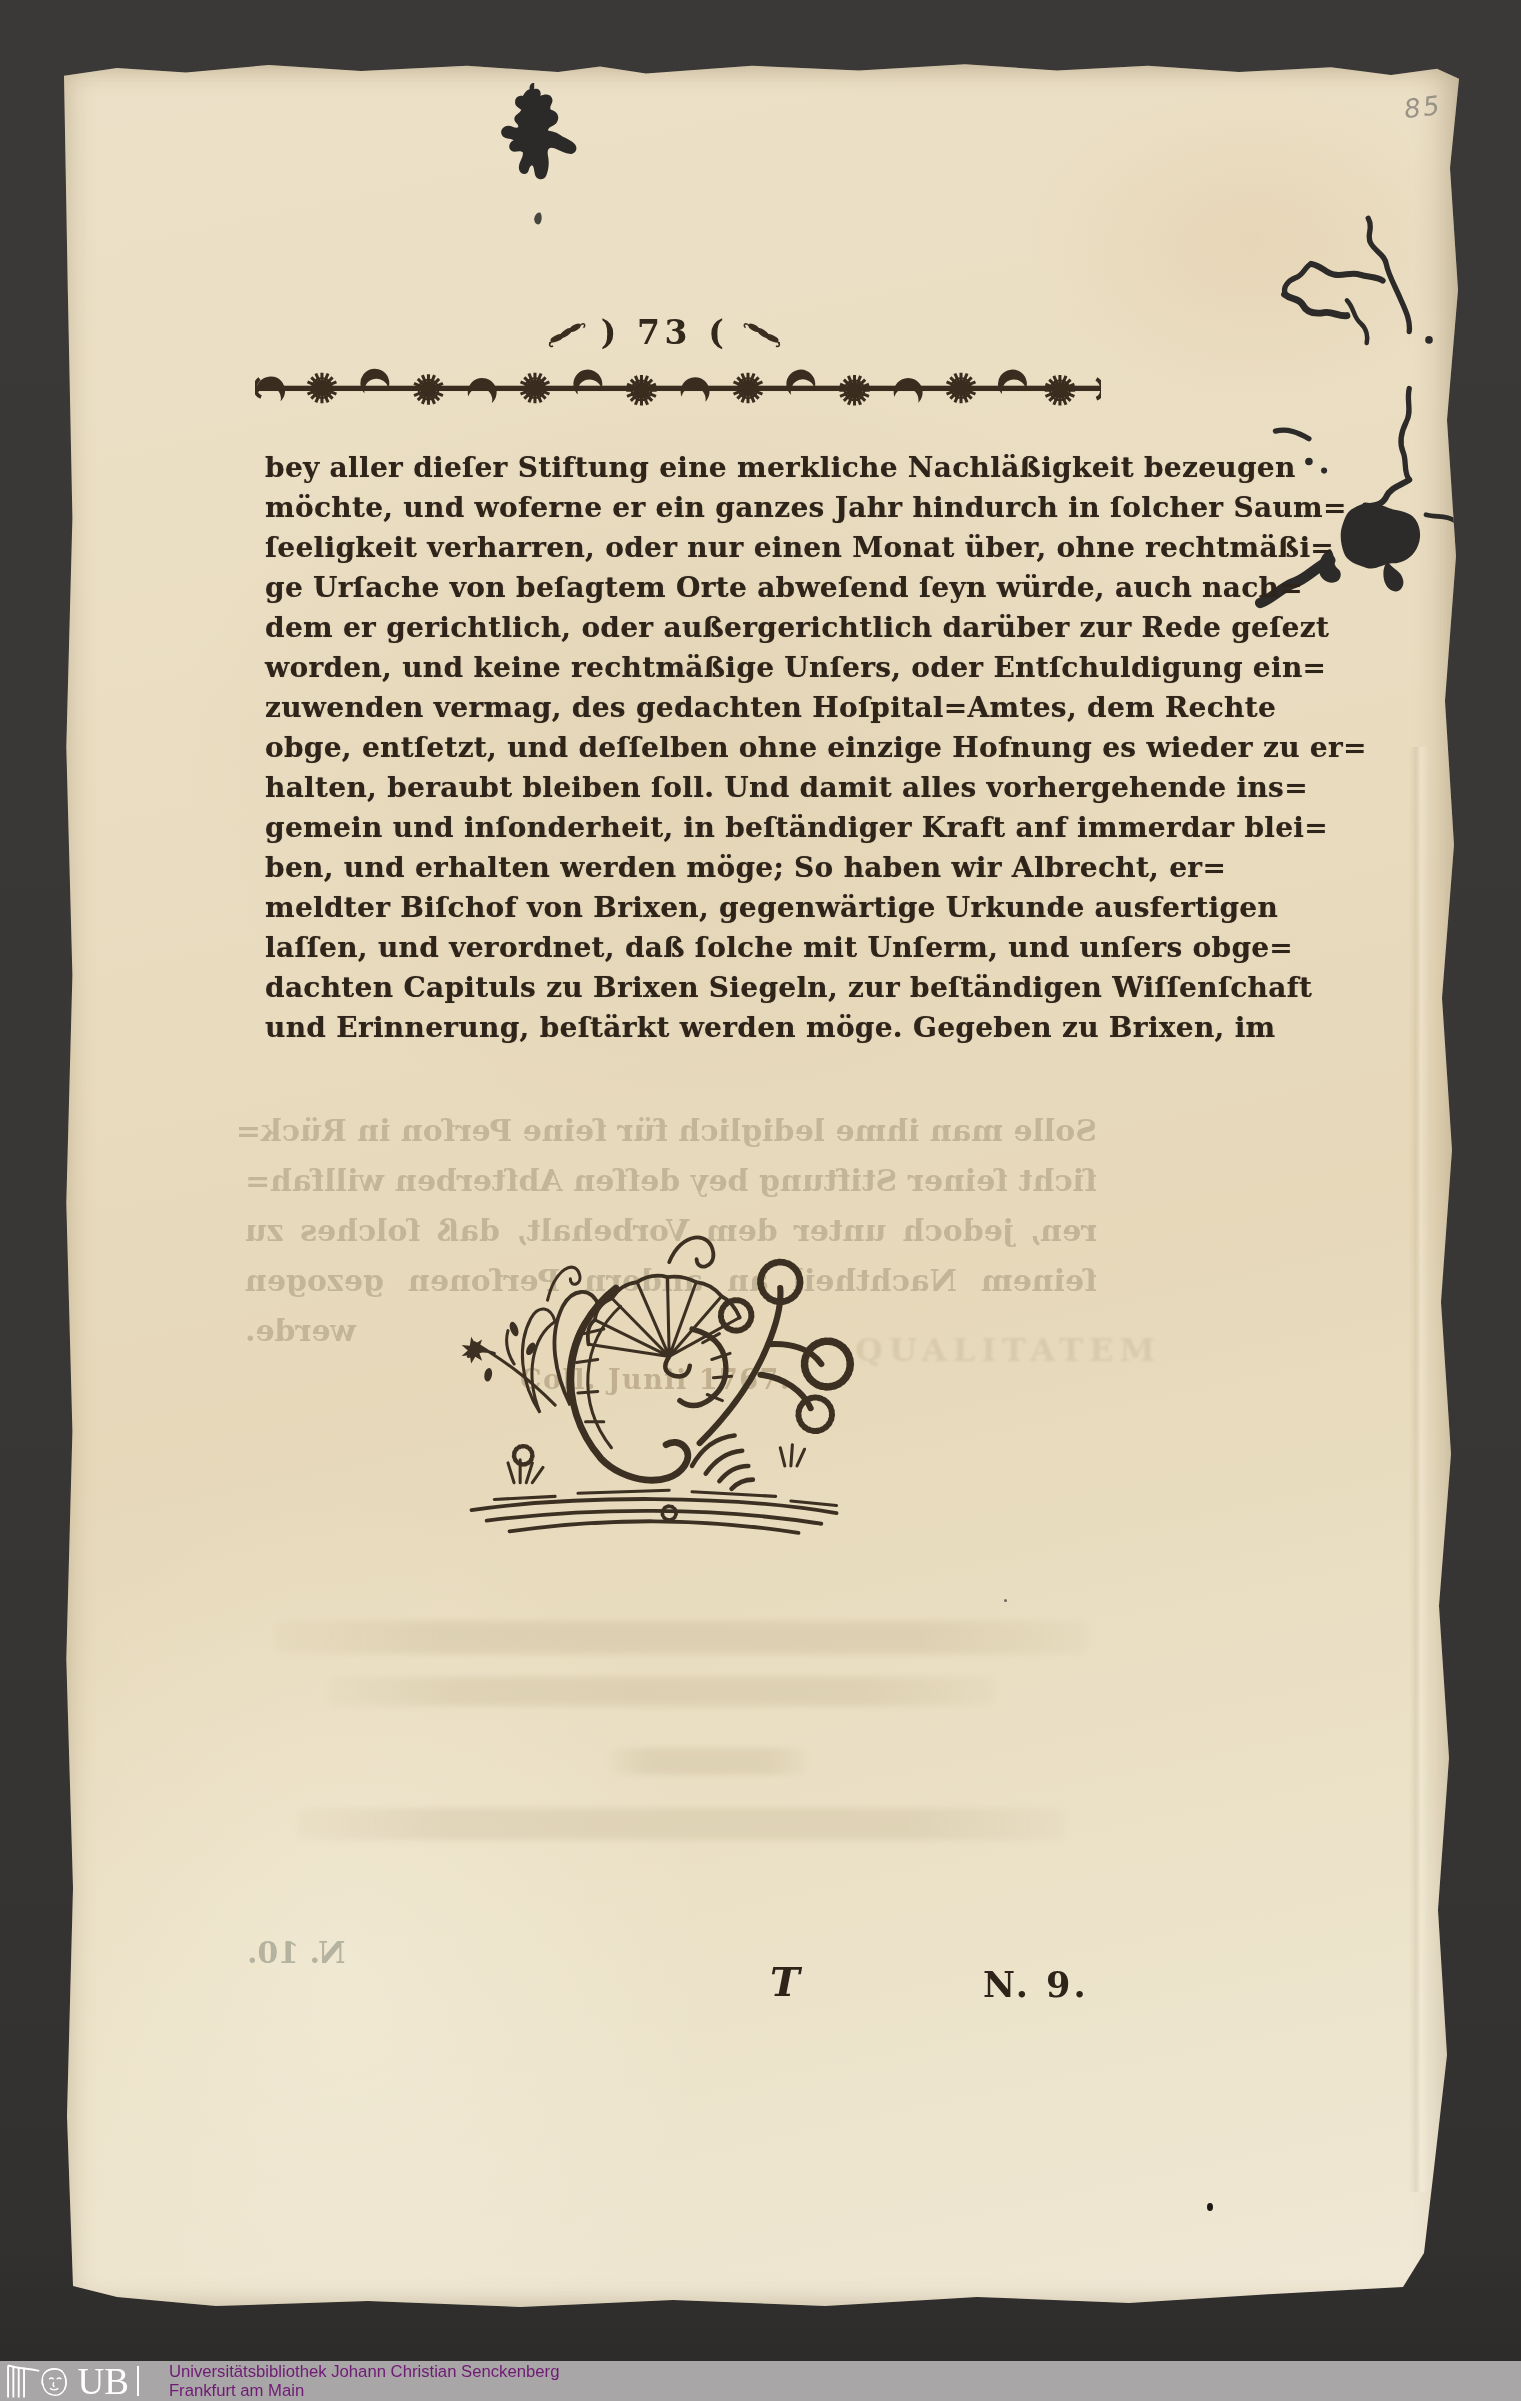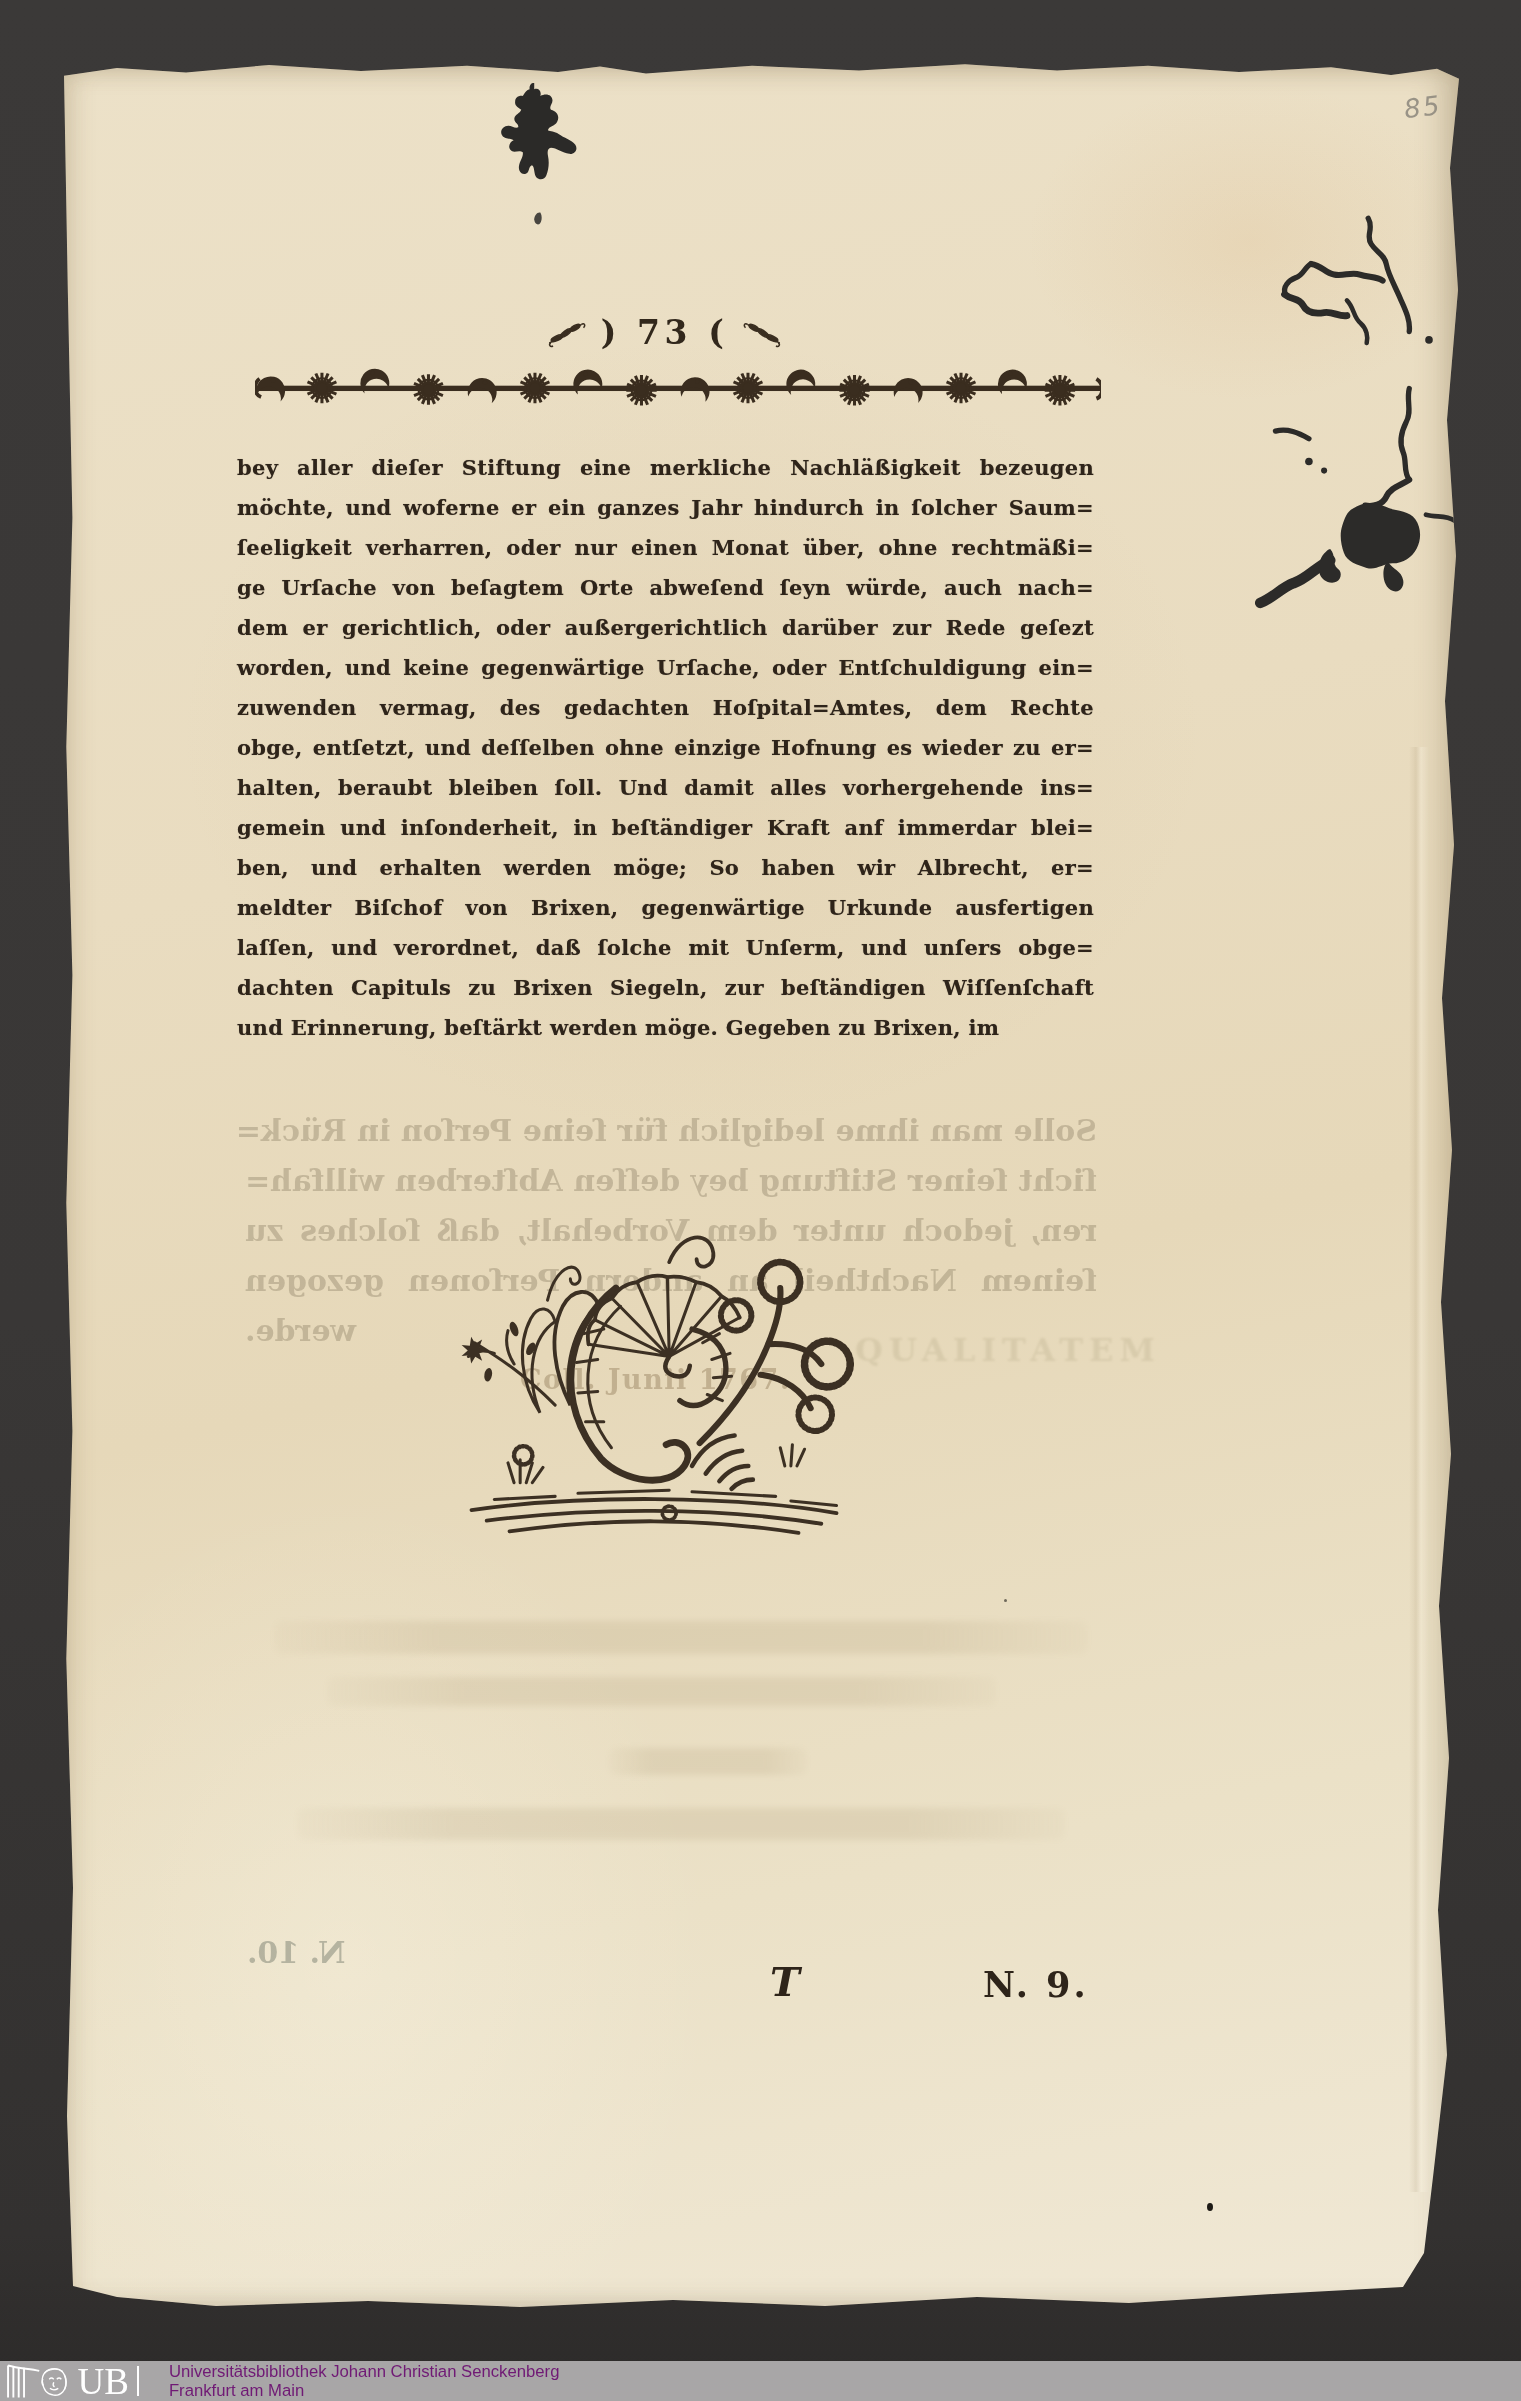--- a/index.html
+++ b/index.html
@@ -22,23 +22,23 @@
   .folio{position:absolute;left:1340px;top:30px;color:#8b867c;font-family:"DejaVu Sans",sans-serif;
     font-style:italic;font-size:26px;letter-spacing:2.3px;transform:rotate(-7deg);opacity:.85;}
   
   .header{position:absolute;left:173px;top:251px;width:855px;text-align:center;color:#32281c;}
   .header .marker{font-size:33px;font-weight:bold;letter-spacing:4.6px;vertical-align:middle;}
   .header svg{vertical-align:middle;margin:0 10.6px;}
   
   .band{position:absolute;left:191px;top:303px;}
   
   .textblock{position:absolute;left:173px;top:386px;width:857px;color:#2e241a;}
-  .textblock .line{font-size:21px;font-weight:bold;line-height:40px;white-space:nowrap;
+  .textblock .line{font-size:28px;font-weight:bold;line-height:40px;white-space:nowrap;
     text-align:justify;text-align-last:justify;letter-spacing:0.3px;
-    text-shadow:0 0 0.8px rgba(46,36,26,0.45);} 
+    text-shadow:0 0 0.8px rgba(46,36,26,0.45);margin-left:28px;} 
   .textblock .line:last-child{text-align-last:left;}
   
   .verso{position:absolute;left:181px;top:1044px;width:852px;transform:scaleX(-1);
     color:#84785e;opacity:.36;filter:blur(0.5px);}
   .verso .vline{font-size:30px;font-weight:bold;line-height:50px;white-space:nowrap;text-align:justify;text-align-last:justify;}
   .verso .vline:last-child{text-align-last:right;}
   .frag-caps{position:absolute;left:791px;top:1269px;color:#9f946f;opacity:.20;font-weight:bold;
     font-size:32px;letter-spacing:6px;filter:blur(0.9px);}
   .frag-date{position:absolute;left:456px;top:1302px;color:#96805e;opacity:.45;font-weight:bold;
     font-size:27px;letter-spacing:1.5px;filter:blur(0.6px);}
@@ -154,21 +154,21 @@
       <use href="#ros" x="1058" y="33"></use>
         <use href="#cres" x="996" y="27" transform="rotate(-12 996 27)"></use>
     </svg>
 
     <div class="textblock">
         <div class="line">bey aller dieſer Stiftung eine merkliche Nachläßigkeit bezeugen</div>
         <div class="line">möchte, und woferne er ein ganzes Jahr hindurch in ſolcher Saum=</div>
         <div class="line">ſeeligkeit verharren, oder nur einen Monat über, ohne rechtmäßi=</div>
         <div class="line">ge Urſache von beſagtem Orte abweſend ſeyn würde, auch nach=</div>
         <div class="line">dem er gerichtlich, oder außergerichtlich darüber zur Rede geſezt</div>
-        <div class="line">worden, und keine gegenwärtige Urſache, oder Entſchuldigung ein=</div>
+        <div class="line">worden, und keine rechtmäßige Unſers, oder Entſchuldigung ein=</div>
         <div class="line">zuwenden vermag, des gedachten Hoſpital=Amtes, dem Rechte</div>
         <div class="line">obge, entſetzt, und deſſelben ohne einzige Hofnung es wieder zu er=</div>
         <div class="line">halten, beraubt bleiben ſoll.   Und damit alles vorhergehende ins=</div>
         <div class="line">gemein und inſonderheit, in beſtändiger Kraft anf immerdar blei=</div>
         <div class="line">ben, und erhalten werden möge;  So haben wir Albrecht, er=</div>
         <div class="line">meldter Biſchof von Brixen, gegenwärtige Urkunde ausfertigen</div>
         <div class="line">laſſen, und verordnet, daß ſolche mit Unſerm, und unſers obge=</div>
         <div class="line">dachten Capituls zu Brixen Siegeln, zur beſtändigen Wiſſenſchaft</div>
         <div class="line">und Erinnerung, beſtärkt werden möge.   Gegeben zu Brixen, im</div>
       </div>

